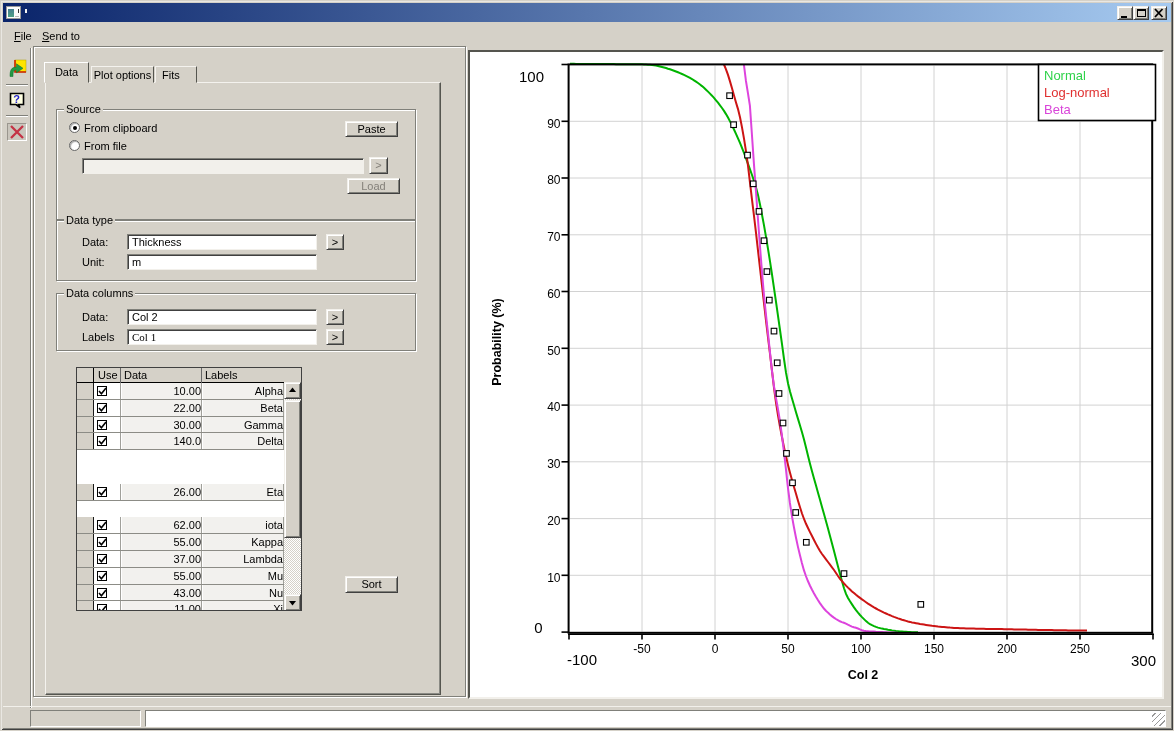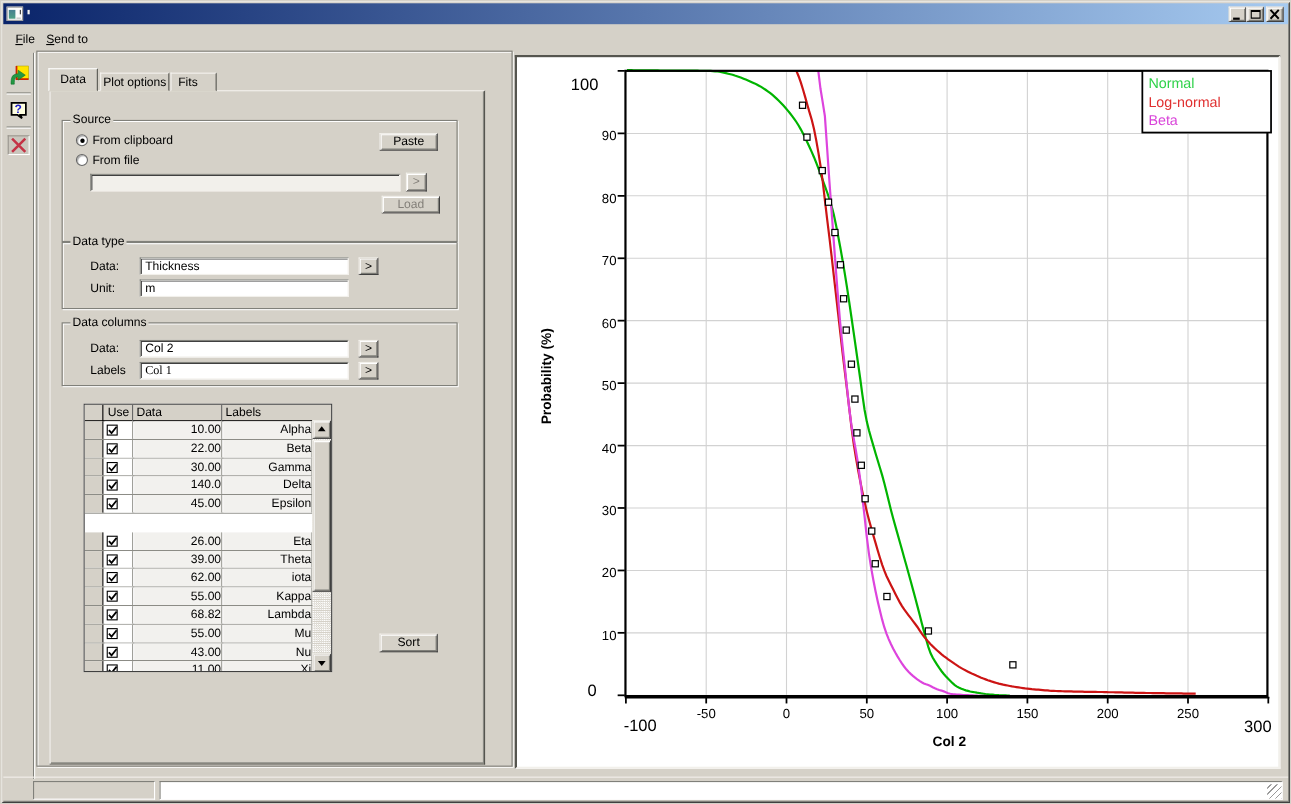--- a/index.html
+++ b/index.html
@@ -149,56 +149,32 @@
       <div class="cuse">
         <span class="cb">
           <svg width="9" height="9" viewBox="0 0 9 9">
             <path d="M1 4 L3.4 6.7 L8 1" fill="none" stroke="#000" stroke-width="1.6"></path>
           </svg>
         </span>
       </div>
 <div class="cdata">140.0</div>
       <div class="clab">Delta</div>
     </div>
-    <div class="trow" style="top:82.2px;height:16.8px">
-<div class="rhdr"></div>
-      <div class="cuse">
-        <span class="cb">
-          <svg width="9" height="9" viewBox="0 0 9 9">
-            <path d="M1 4 L3.4 6.7 L8 1" fill="none" stroke="#000" stroke-width="1.6"></path>
-          </svg>
-        </span>
-      </div>
-<div class="cdata">45.00</div>
-      <div class="clab">Epsilon</div>
-    </div>
     <div class="trow" style="top:115.8px;height:16.8px">
 <div class="rhdr"></div>
       <div class="cuse">
         <span class="cb">
           <svg width="9" height="9" viewBox="0 0 9 9">
             <path d="M1 4 L3.4 6.7 L8 1" fill="none" stroke="#000" stroke-width="1.6"></path>
           </svg>
         </span>
       </div>
 <div class="cdata">26.00</div>
       <div class="clab">Eta</div>
     </div>
-    <div class="trow" style="top:132.6px;height:16.8px">
-<div class="rhdr"></div>
-      <div class="cuse">
-        <span class="cb">
-          <svg width="9" height="9" viewBox="0 0 9 9">
-            <path d="M1 4 L3.4 6.7 L8 1" fill="none" stroke="#000" stroke-width="1.6"></path>
-          </svg>
-        </span>
-      </div>
-<div class="cdata">39.00</div>
-      <div class="clab">Theta</div>
-    </div>
     <div class="trow" style="top:149.4px;height:16.8px">
 <div class="rhdr"></div>
       <div class="cuse">
         <span class="cb">
           <svg width="9" height="9" viewBox="0 0 9 9">
             <path d="M1 4 L3.4 6.7 L8 1" fill="none" stroke="#000" stroke-width="1.6"></path>
           </svg>
         </span>
       </div>
 <div class="cdata">62.00</div>
@@ -218,21 +194,21 @@
     </div>
     <div class="trow" style="top:183.0px;height:16.8px">
 <div class="rhdr"></div>
       <div class="cuse">
         <span class="cb">
           <svg width="9" height="9" viewBox="0 0 9 9">
             <path d="M1 4 L3.4 6.7 L8 1" fill="none" stroke="#000" stroke-width="1.6"></path>
           </svg>
         </span>
       </div>
-<div class="cdata">68.82</div>
+<div class="cdata">37.00</div>
       <div class="clab">Lambda</div>
     </div>
     <div class="trow" style="top:199.8px;height:16.8px">
 <div class="rhdr"></div>
       <div class="cuse">
         <span class="cb">
           <svg width="9" height="9" viewBox="0 0 9 9">
             <path d="M1 4 L3.4 6.7 L8 1" fill="none" stroke="#000" stroke-width="1.6"></path>
           </svg>
         </span>

